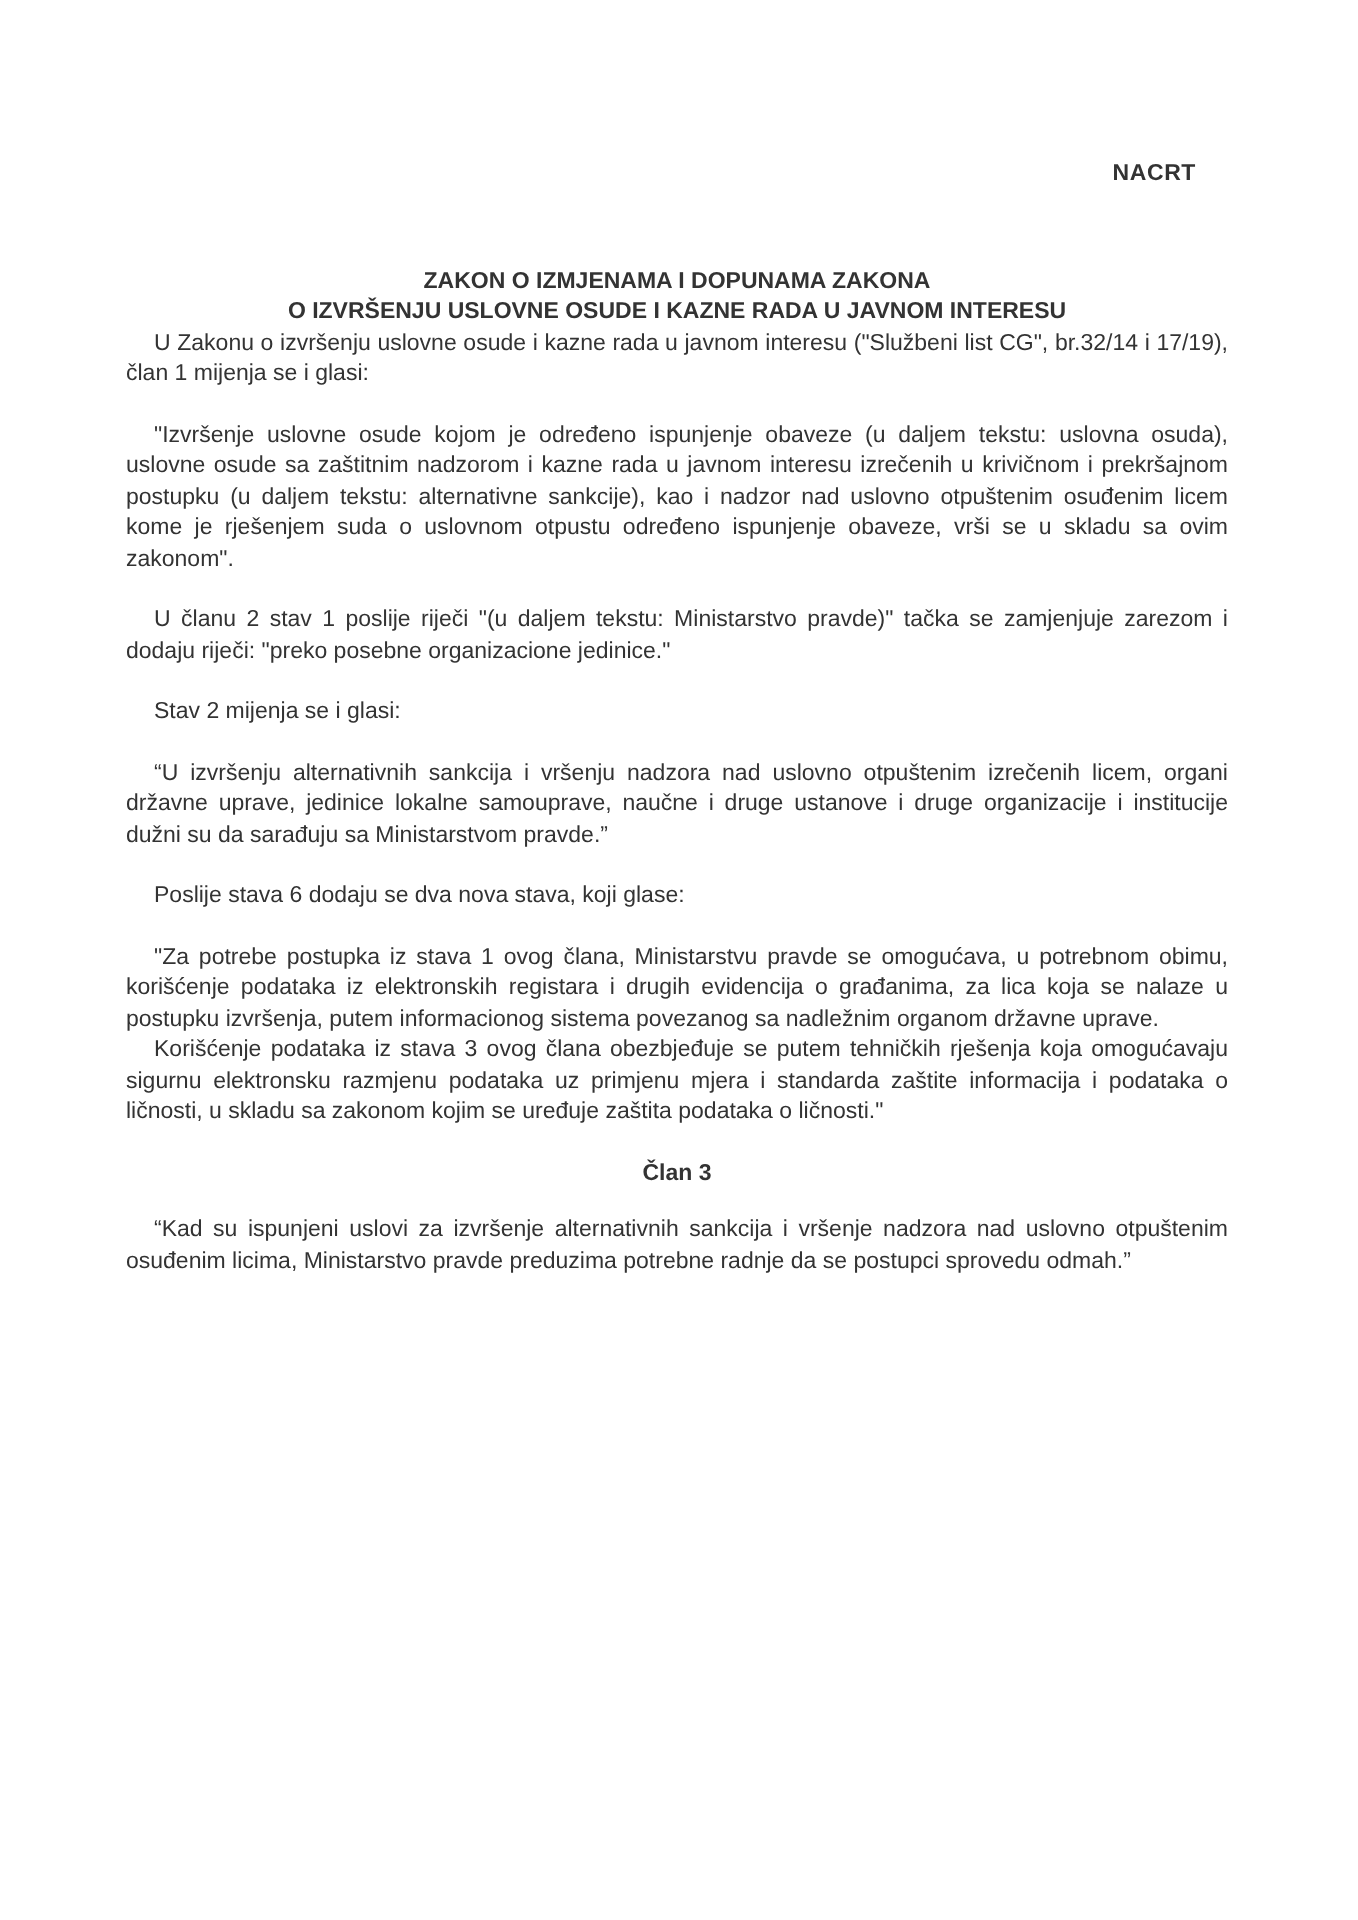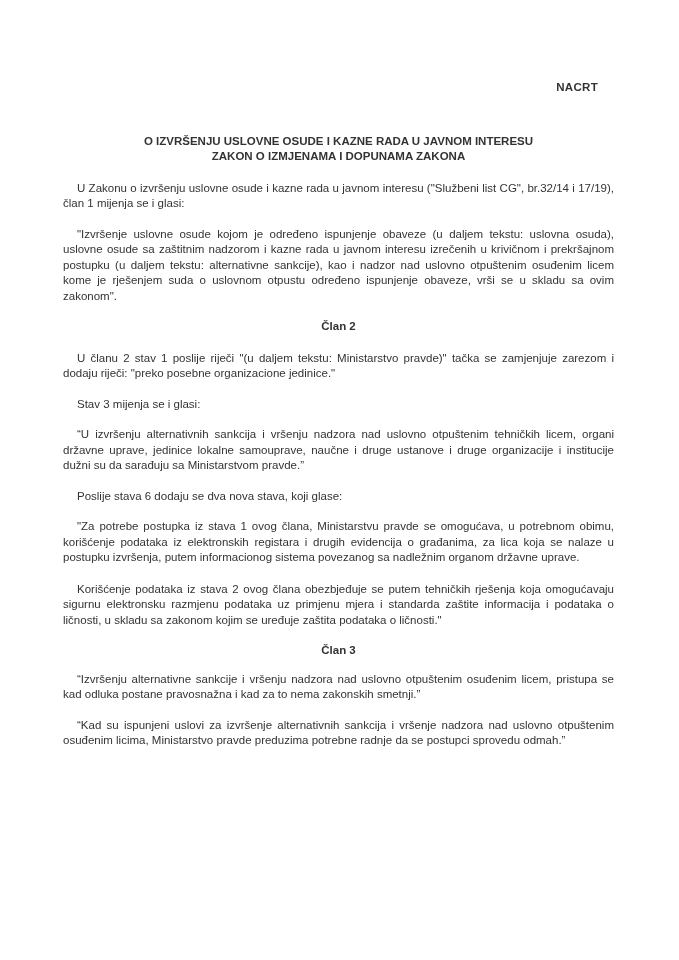--- a/index.html
+++ b/index.html
@@ -32,62 +32,60 @@
     font-weight: bold;
   }
   .heading {
     text-align: center;
     font-weight: bold;
     margin: 8px 0 13px 0;
   }
   .para {
     text-align: justify;
     text-indent: 14px;
-    margin: 16px 0 15px 0;
+    margin: 0 0 15px 0;
   }
   .para.no-gap-bottom {
     margin-bottom: 0;
   }
   .para.pre-gap {
     margin-top: 10px;
   }
 </style>
 </head>
 <body>
 
 <div class="page">
 
   <div class="draft-label">NACRT</div>
 
   <div class="title-block">
+    <div>ZAKON O IZMJENAMA I DOPUNAMA ZAKONA</div>
     <div>O IZVRŠENJU USLOVNE OSUDE I KAZNE RADA U JAVNOM INTERESU</div>
-    <div>ZAKON O IZMJENAMA I DOPUNAMA ZAKONA</div>
   </div>
 
 
   <p class="para">U Zakonu o izvršenju uslovne osude i kazne rada u javnom interesu ("Službeni list CG", br.32/14 i 17/19), član 1 mijenja se i glasi:</p>
 
   <p class="para pre-gap">"Izvršenje uslovne osude kojom je određeno ispunjenje obaveze (u daljem tekstu: uslovna osuda), uslovne osude sa zaštitnim nadzorom i kazne rada u javnom interesu izrečenih u krivičnom i prekršajnom postupku (u daljem tekstu: alternativne sankcije), kao i nadzor nad uslovno otpuštenim osuđenim licem kome je rješenjem suda o uslovnom otpustu određeno ispunjenje obaveze, vrši se u skladu sa ovim zakonom".</p>
 
-  <div class="heading">Član 2</div>
 
   <p class="para">U članu 2 stav 1 poslije riječi "(u daljem tekstu: Ministarstvo pravde)" tačka se zamjenjuje zarezom i dodaju riječi: "preko posebne organizacione jedinice."</p>
 
-  <p class="para pre-gap">Stav 3 mijenja se i glasi:</p>
+  <p class="para pre-gap">Stav 2 mijenja se i glasi:</p>
 
-  <p class="para pre-gap">“U izvršenju alternativnih sankcija i vršenju nadzora nad uslovno otpuštenim tehničkih licem, organi državne uprave, jedinice lokalne samouprave, naučne i druge ustanove i druge organizacije i institucije dužni su da sarađuju sa Ministarstvom pravde.”</p>
+  <p class="para pre-gap">“U izvršenju alternativnih sankcija i vršenju nadzora nad uslovno otpuštenim izrečenih licem, organi državne uprave, jedinice lokalne samouprave, naučne i druge ustanove i druge organizacije i institucije dužni su da sarađuju sa Ministarstvom pravde.”</p>
 
   <p class="para pre-gap">Poslije stava 6 dodaju se dva nova stava, koji glase:</p>
 
   <p class="para pre-gap no-gap-bottom">"Za potrebe postupka iz stava 1 ovog člana, Ministarstvu pravde se omogućava, u potrebnom obimu, korišćenje podataka iz elektronskih registara i drugih evidencija o građanima, za lica koja se nalaze u postupku izvršenja, putem informacionog sistema povezanog sa nadležnim organom državne uprave.</p>
 
-  <p class="para">Korišćenje podataka iz stava 2 ovog člana obezbjeđuje se putem tehničkih rješenja koja omogućavaju sigurnu elektronsku razmjenu podataka uz primjenu mjera i standarda zaštite informacija i podataka o ličnosti, u skladu sa zakonom kojim se uređuje zaštita podataka o ličnosti."</p>
+  <p class="para">Korišćenje podataka iz stava 3 ovog člana obezbjeđuje se putem tehničkih rješenja koja omogućavaju sigurnu elektronsku razmjenu podataka uz primjenu mjera i standarda zaštite informacija i podataka o ličnosti, u skladu sa zakonom kojim se uređuje zaštita podataka o ličnosti."</p>
 
   <div class="heading">Član 3</div>
 
 
-  <p class="para pre-gap">“Izvršenju alternativne sankcije i vršenju nadzora nad uslovno otpuštenim osuđenim licem, pristupa se kad odluka postane pravosnažna i kad za to nema zakonskih smetnji.”</p>
 
 
 
   <p class="para pre-gap">“Kad su ispunjeni uslovi za izvršenje alternativnih sankcija i vršenje nadzora nad uslovno otpuštenim osuđenim licima, Ministarstvo pravde preduzima potrebne radnje da se postupci sprovedu odmah.”</p>
 
 </div>
 
 </body></html>

